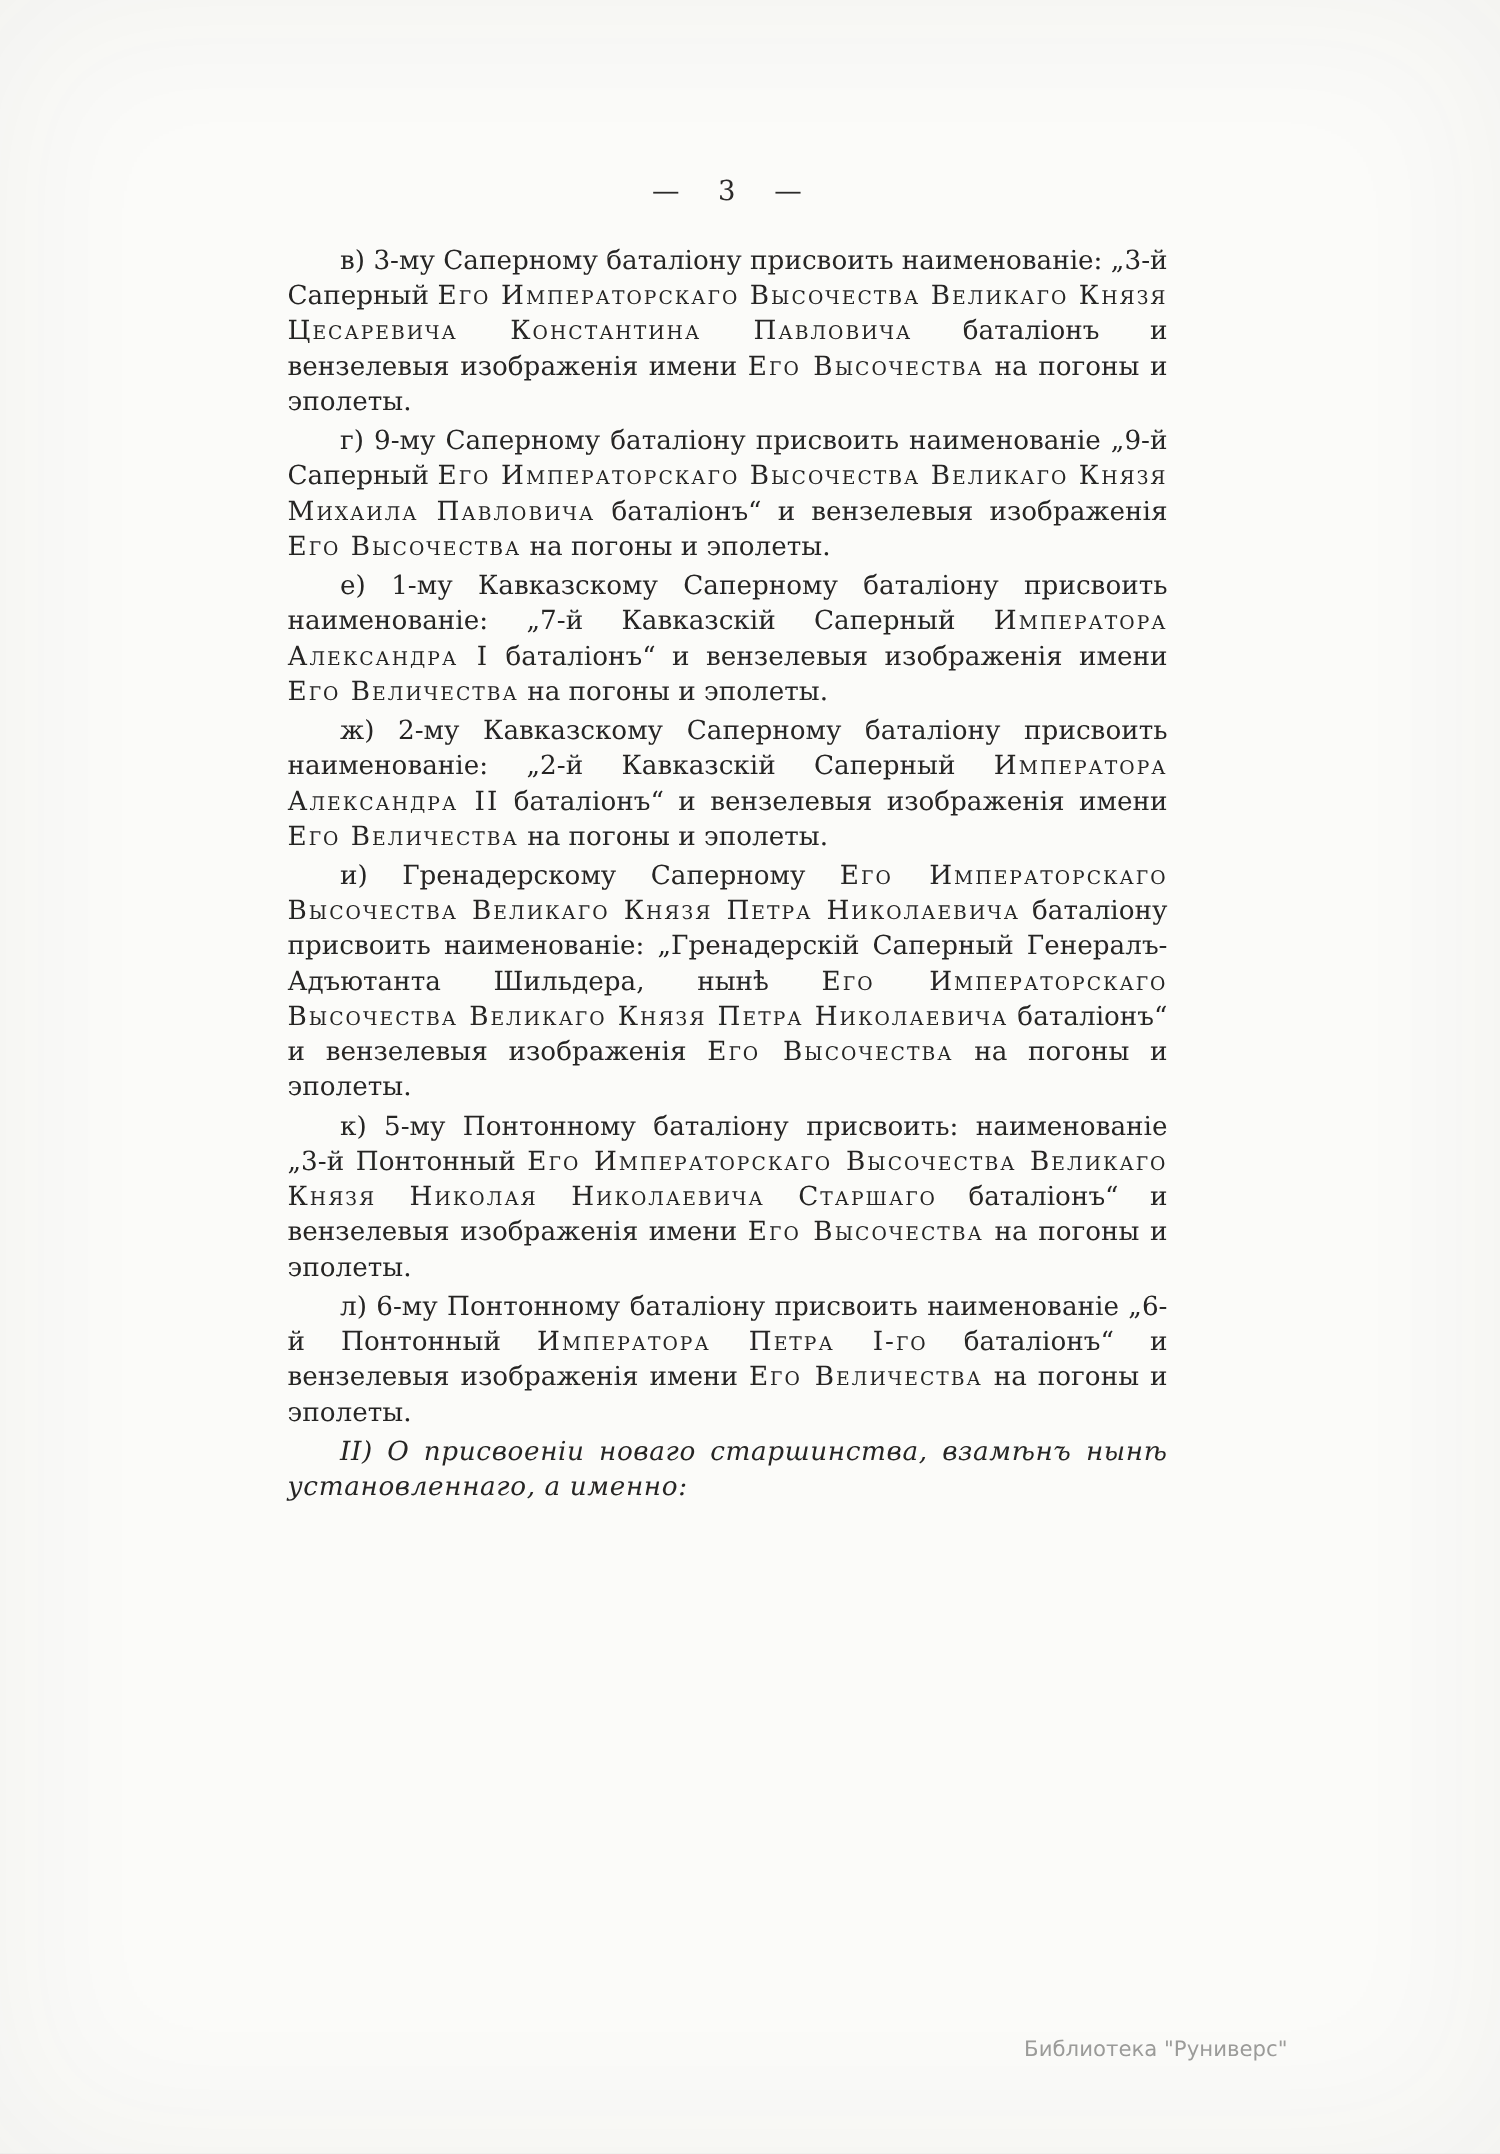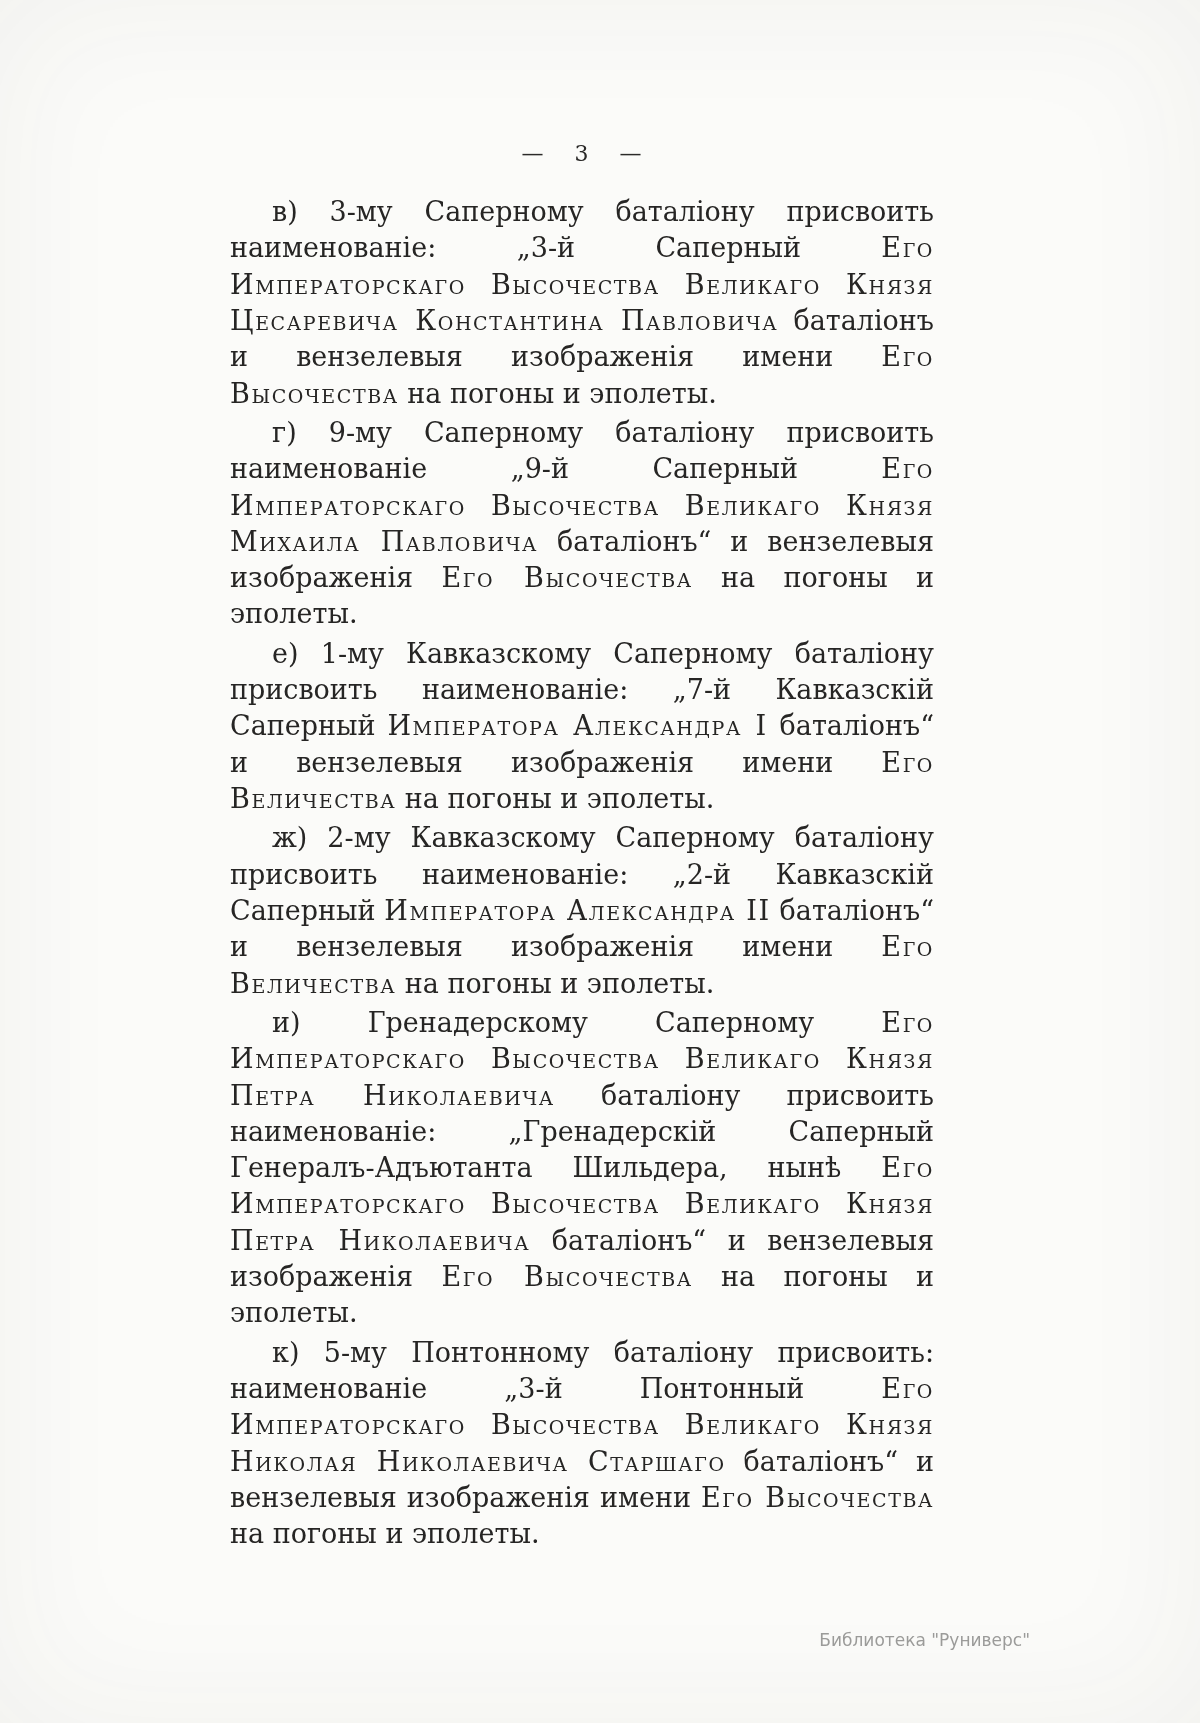--- a/index.html
+++ b/index.html
@@ -27,21 +27,21 @@
     font-size: 22px;
     word-spacing: 22px;
     letter-spacing: 1px;
     color: #2b2a29;
   }
   .text-block {
     position: absolute;
     top: 194px;
     left: 230px;
     width: 704px;
-    font-size: 27px;
+    font-size: 21px;
     line-height: 1.345;
     text-align: justify;
   }
   .text-block p {
     margin: 0 0 3px 0;
     text-indent: 42px;
   }
   .text-block p.italic {
     font-style: italic;
     letter-spacing: 0.5px;
@@ -65,16 +65,18 @@
 <div class="page">
   <div class="page-number">— 3 —</div>
 
   <div class="text-block" id="paragraphs">
       <p><span>в) 3-му Саперному баталіону присвоить наименованіе: „3-й Саперный </span><span class="caps">Его Императорскаго Высочества Великаго Князя Цесаревича Константина Павловича</span><span> баталіонъ и вензелевыя изображенія имени </span><span class="caps">Его Высочества</span><span> на погоны и эполеты.</span></p>
       <p><span>г) 9-му Саперному баталіону присвоить наименованіе „9-й Саперный </span><span class="caps">Его Императорскаго Высочества Великаго Князя Михаила Павловича</span><span> баталіонъ“ и вензелевыя изображенія </span><span class="caps">Его Высочества</span><span> на погоны и эполеты.</span></p>
       <p><span>е) 1-му Кавказскому Саперному баталіону присвоить наименованіе: „7-й Кавказскій Саперный </span><span class="caps">Императора Александра I</span><span> баталіонъ“ и вензелевыя изображенія имени </span><span class="caps">Его Величества</span><span> на погоны и эполеты.</span></p>
       <p><span>ж) 2-му Кавказскому Саперному баталіону присвоить наименованіе: „2-й Кавказскій Саперный </span><span class="caps">Императора Александра II</span><span> баталіонъ“ и вензелевыя изображенія имени </span><span class="caps">Его Величества</span><span> на погоны и эполеты.</span></p>
       <p><span>и) Гренадерскому Саперному </span><span class="caps">Его Императорскаго Высочества Великаго Князя Петра Николаевича</span><span> баталіону присвоить наименованіе: „Гренадерскій Саперный Генералъ-Адъютанта Шильдера, нынѣ </span><span class="caps">Его Императорскаго Высочества Великаго Князя Петра Николаевича</span><span> баталіонъ“ и вензелевыя изображенія </span><span class="caps">Его Высочества</span><span> на погоны и эполеты.</span></p>
       <p><span>к) 5-му Понтонному баталіону присвоить: наименованіе „3-й Понтонный </span><span class="caps">Его Императорскаго Высочества Великаго Князя Николая Николаевича Старшаго</span><span> баталіонъ“ и вензелевыя изображенія имени </span><span class="caps">Его Высочества</span><span> на погоны и эполеты.</span></p>
+      <p><span>л) 6-му Понтонному баталіону присвоить наименованіе „6-й Понтонный </span><span class="caps">Императора Петра I-го</span><span> баталіонъ“ и вензелевыя изображенія имени </span><span class="caps">Его Величества</span><span> на погоны и эполеты.</span></p>
+      <p class="italic"><span>II) О присвоеніи новаго старшинства, взамѣнъ нынѣ установленнаго, а именно:</span></p>
     </div>
 
   <div class="watermark">Библиотека "Руниверс"</div>
 </div>
 
 </body></html>

